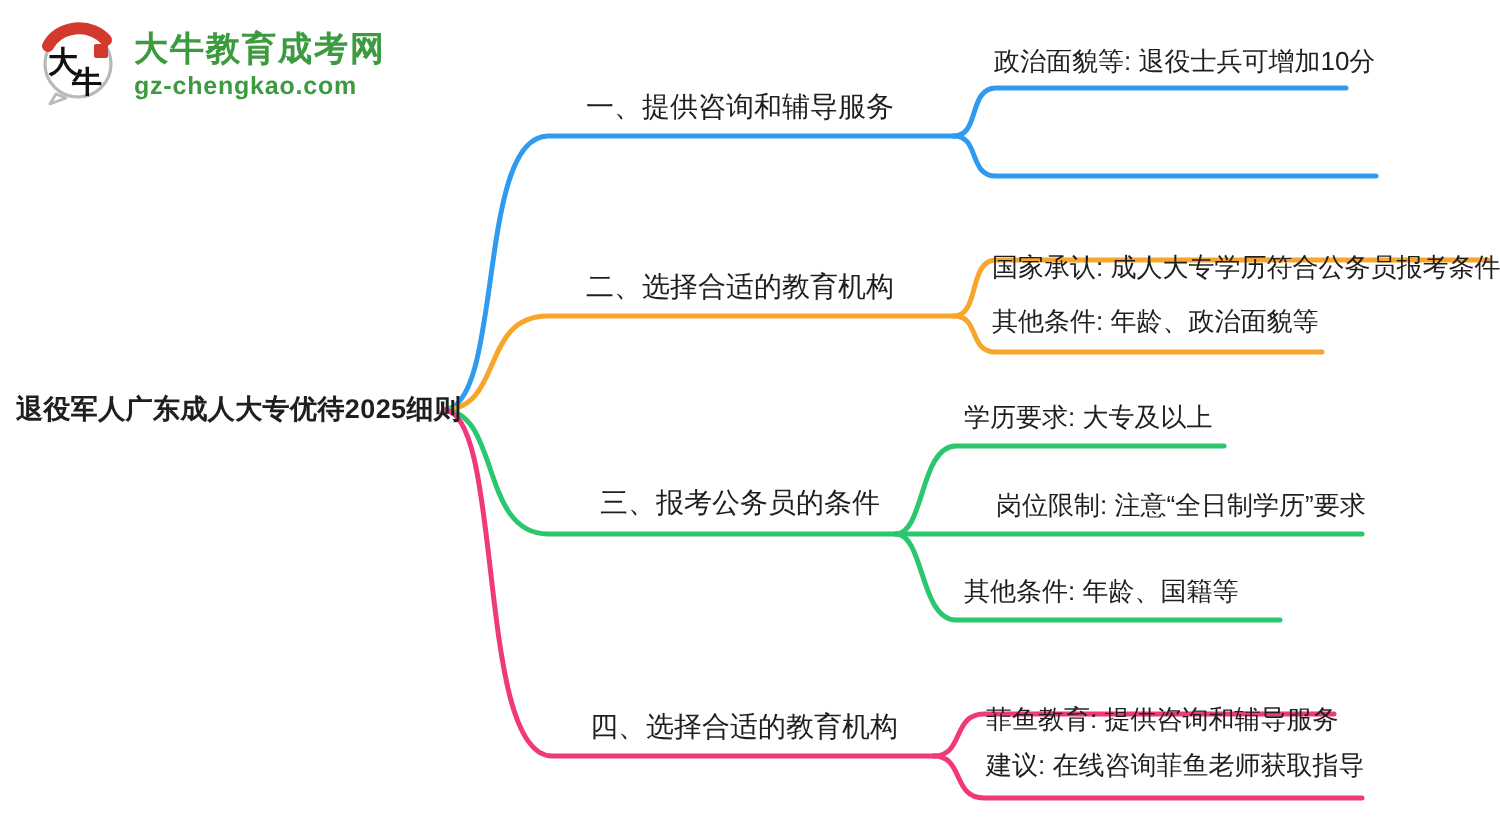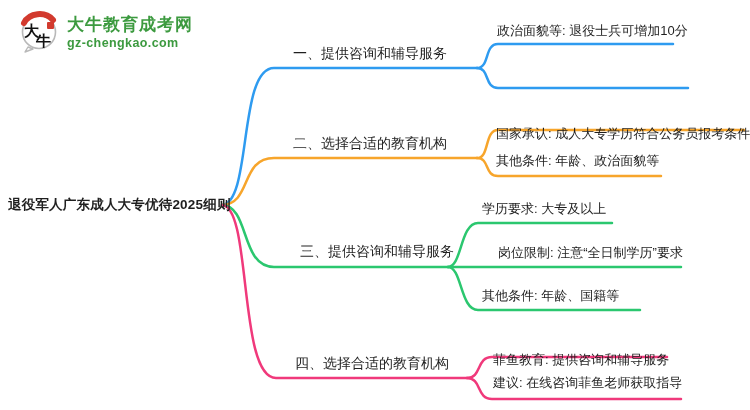--- a/index.html
+++ b/index.html
@@ -73,21 +73,21 @@
 
   <div class="node root-node" style="left:8px; top:197px;">退役军人广东成人大专优待2025细则</div>
 
   <div class="node branch-label" style="left:293px; top:45px;">一、提供咨询和辅导服务</div>
   <div class="node child-label" style="left:497px; top:23px;">政治面貌等: 退役士兵可增加10分</div>
 
   <div class="node branch-label" style="left:293px; top:135px;">二、选择合适的教育机构</div>
   <div class="node child-label" style="left:496px; top:98px;margin-top:28px;">国家承认: 成人大专学历符合公务员报考条件</div>
   <div class="node child-label" style="left:496px; top:153px;text-align:center;">其他条件: 年龄、政治面貌等</div>
 
-  <div class="node branch-label" style="left:300px; top:243px;">三、提供咨询和辅导服务</div>
+  <div class="node branch-label" style="left:300px; top:243px;">三、报考公务员的条件</div>
   <div class="node child-label" style="left:482px; top:201px;">学历要求: 大专及以上</div>
   <div class="node child-label" style="left:482px; top:245px;margin-left:16px;">岗位限制: 注意“全日制学历”要求</div>
   <div class="node child-label" style="left:482px; top:288px;">其他条件: 年龄、国籍等</div>
 
   <div class="node branch-label" style="left:295px; top:355px;">四、选择合适的教育机构</div>
   <div class="node child-label" style="left:493px; top:352px;">菲鱼教育: 提供咨询和辅导服务</div>
   <div class="node child-label" style="left:493px; top:375px;">建议: 在线咨询菲鱼老师获取指导</div>
 
 </div>
 

